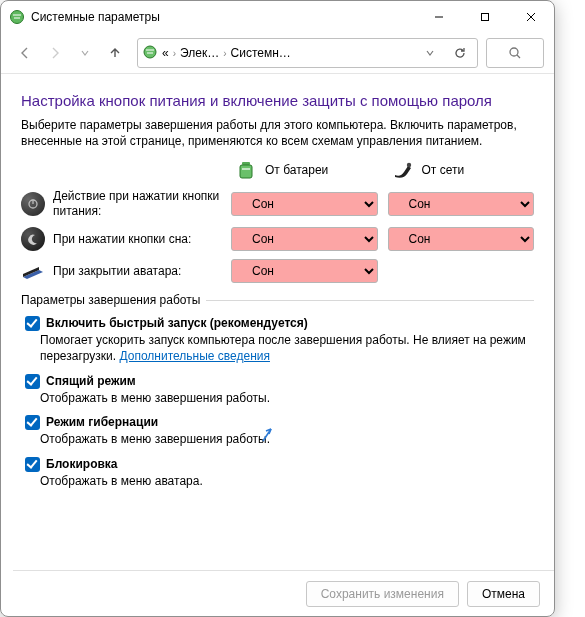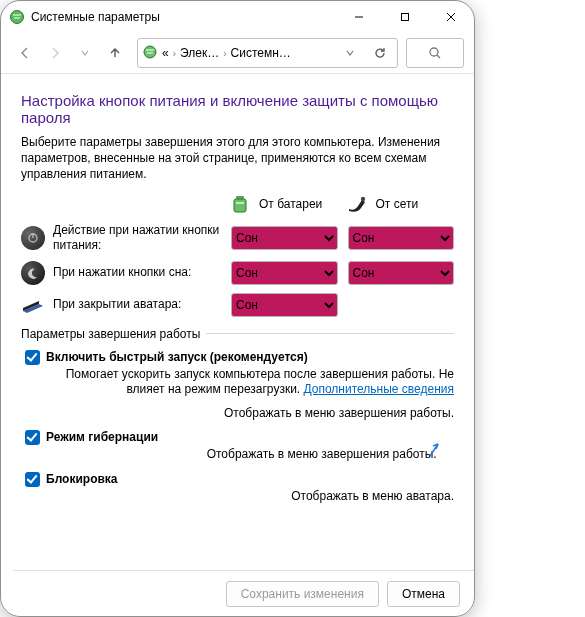--- a/index.html
+++ b/index.html
@@ -4,23 +4,23 @@
 <style>
   * { box-sizing: border-box; }
   html, body {
     margin: 0; padding: 0;
     font-family: "Segoe UI", Tahoma, sans-serif;
     font-size: 12px;
     color: #000;
     background: #fff;
   }
   .window {
-    width: 475px; height: 617px;
+    width: 555px; height: 617px;
     border: 1px solid #8f8f8f;
-    border-radius: 20px;
+    border-radius: 8px;
     display: flex; flex-direction: column;
     overflow: hidden;
     box-shadow: 0 4px 18px rgba(0,0,0,.25);
   }
   
   .titlebar {
     height: 32px;
     display: flex; align-items: center;
     padding-left: 8px;
   }
@@ -100,21 +100,21 @@
   .group-label::after {
     content: "";
     flex: 1;
     height: 1px;
     background: #d8d8d8;
   }
   
   .cols-header {
     display: grid;
     grid-template-columns: 200px 1fr 1fr;
-    gap: 8px;
+    gap: 14px;
     align-items: center;
     margin: 6px 0 8px 0;
   }
   .col-h {
     display: flex; align-items: center; gap: 8px;
     font-size: 12px;
   }
   .battery-icon, .plug-icon { width: 22px; height: 22px; }
   
   .action-row {
@@ -132,24 +132,24 @@
   .round-icon {
     width: 24px; height: 24px; border-radius: 50%;
     flex: 0 0 24px;
     display:flex;align-items:center;justify-content:center;
   }
   select.combo {
     width: 100%;
     height: 24px;
     border: 1px solid #b5b5b5;
     border-radius: 3px;
-    background: #be185d;
+    background: #fca5a5;
     font-family: inherit;
     font-size: 12px;
-    padding: 0 0;
+    padding: 0 16px;
   }
   
   .chk-block { margin: 8px 0 6px 4px; }
   .chk-line {
     display: flex; align-items: center; gap: 6px;
     font-size: 12px;
   }
   .chk {
     width: 15px; height: 15px;
     border-radius: 3px;
@@ -161,21 +161,21 @@
   .chk::after {
     content: "";
     position: absolute;
     left: 4px; top: 1px;
     width: 4px; height: 8px;
     border: solid #fff;
     border-width: 0 2px 2px 0;
     transform: rotate(40deg);
   }
   .chk-title { font-weight: 700; }
-  .chk-desc { font-size: 12px; margin: 2px 0 0 15px; line-height:1.3;text-align:right;}
+  .chk-desc { font-size: 12px; margin: 2px 0 0 15px; line-height:1.3;}
   a.link { color: #0067c0; text-decoration: underline; }
   
   .cursor-annot {
     position: relative;
     display:inline-block;
     width: 14px; height: 14px;
     vertical-align: middle;
   }
   
   .footer {
@@ -284,21 +284,21 @@
           <circle cx="6" cy="6" r="4" fill="none" stroke="#777" stroke-width="1.3"></circle>
           <line x1="9" y1="9" x2="12" y2="12" stroke="#777" stroke-width="1.3"></line>
         </svg>
     </div>
   </div>
 
   <div class="divider"></div>
 
   <div class="content">
     <h1 class="page-title">Настройка кнопок питания и включение защиты с помощью пароля</h1>
-    <div class="intro">Выберите параметры завершения этого для этого компьютера. Изменения параметров, внесенные на этой странице, применяются ко всем схемам управления питанием.</div>
+    <div class="intro">Выберите параметры завершения работы для этого компьютера. Включить параметров, внесенные на этой странице, применяются ко всем схемам управления питанием.</div>
 
 
     <div class="cols-header">
       <div></div>
       <div class="col-h">
         <svg class="battery-icon" viewBox="0 0 22 22">
           <rect x="7" y="3" width="8" height="3" rx="1" fill="#5a5"></rect>
           <rect x="5" y="6" width="12" height="13" rx="2" fill="#6ac06a" stroke="#2a7a2a"></rect>
           <rect x="7" y="9" width="8" height="2" fill="#fff" opacity=".6"></rect>
         </svg>
@@ -371,20 +371,24 @@
       <div class="chk-line">
         <div class="chk"></div>
         <span class="chk-title">Включить быстрый запуск (рекомендуется)</span>
       </div>
       <div class="chk-desc">
         <span>Помогает ускорить запуск компьютера после завершения работы. Не влияет на режим перезагрузки. </span><a href="#" class="link">Дополнительные сведения</a>
       </div>
     </div>
 
     <div class="chk-block">
+      <div class="chk-line">
+        <div class="chk"></div>
+        <span class="chk-title">Спящий режим</span>
+      </div>
       <div class="chk-desc">Отображать в меню завершения работы.</div>
     </div>
 
     <div class="chk-block">
       <div class="chk-line">
         <div class="chk"></div>
         <span class="chk-title">Режим гибернации</span>
       </div>
       <div class="chk-desc">
         <span>Отображать в меню завершения работы.</span>

